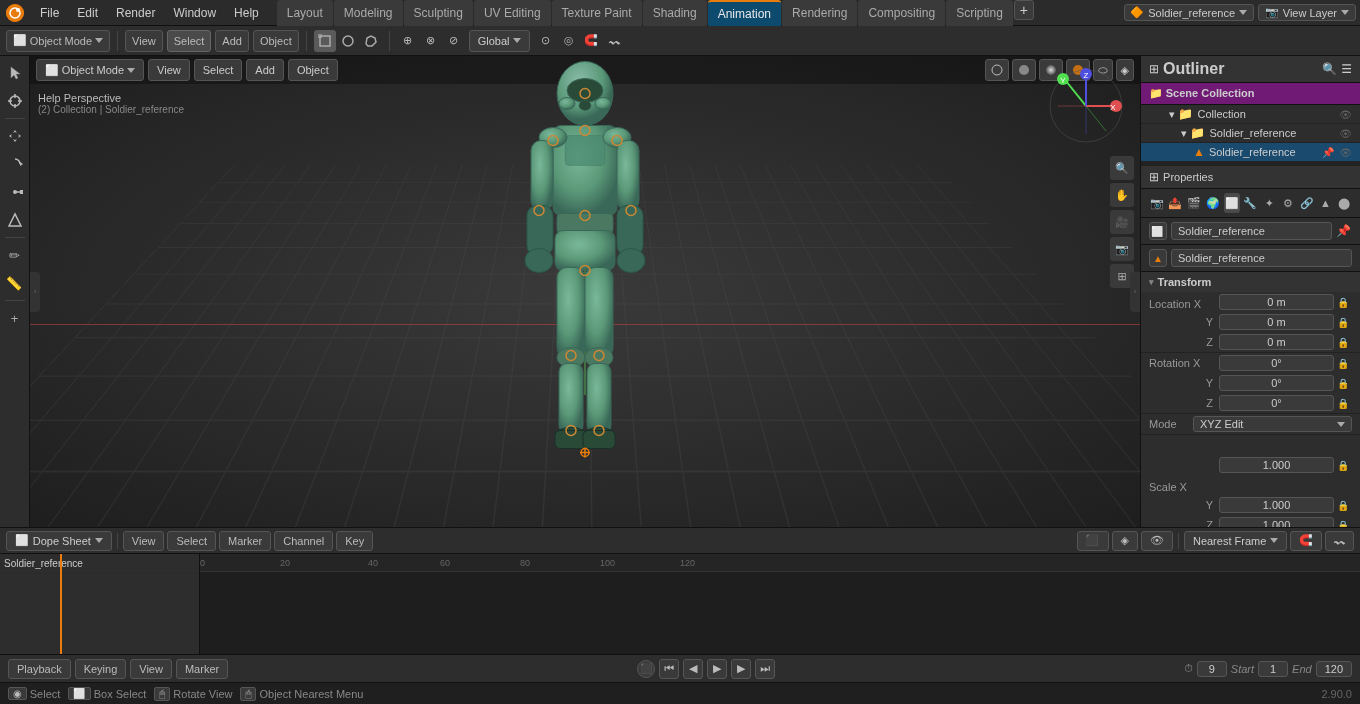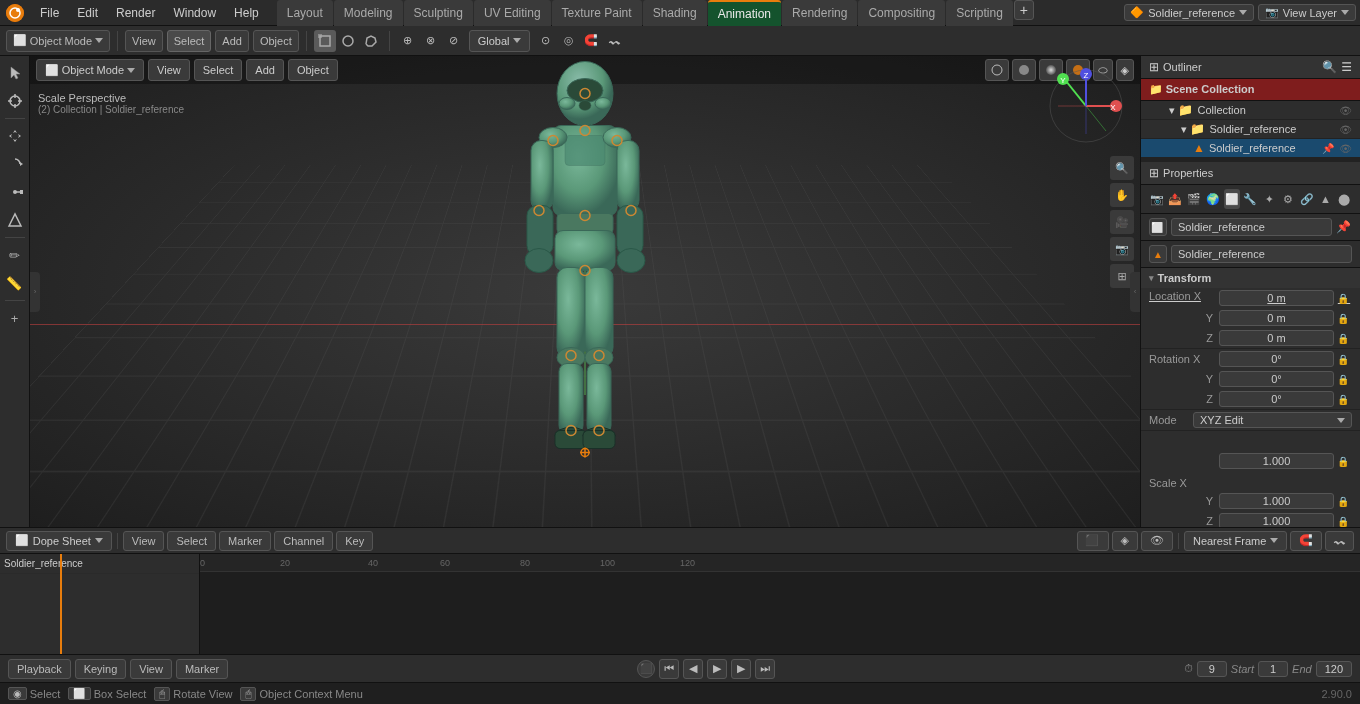--- a/index.html
+++ b/index.html
@@ -66,21 +66,21 @@
       display: flex;
       align-items: center;
       background: #3a3a3a;
       color: #aaa;
       cursor: pointer;
       font-size: 12px;
       border-radius: 3px 3px 0 0;
       height: 26px;
     }
     .workspace-tab.active {
-      background: #14532d;
+      background: #0c4a6e;
       color: #e8e8e8;
       border-top: 2px solid #e87d0d;
     }
 
     .top-right-controls {
       margin-left: auto;
       display: flex;
       align-items: center;
       gap: 4px;
     }
@@ -325,29 +325,30 @@
     }
     .panel-header {
       display: flex;
       align-items: center;
       padding: 4px 8px;
       background: #333;
       gap: 4px;
       border-bottom: 1px solid #111;
     }
     .outliner-header {
-      font-size: 11px;
+      font-size: 16px;
       color: #ccc;
       flex: 1;
+      font-weight: bold;
     }
     .scene-collection-title {
       font-size: 11px;
       color: #ccc;
       padding: 4px 8px;
-      background: #7f1d1d;
+      background: #701a75;
       border-bottom: 1px solid #111;
       font-weight: bold;
     }
     .outliner-item {
       display: flex;
       align-items: center;
       padding: 2px 8px 2px 16px;
       gap: 4px;
       cursor: pointer;
       font-size: 11px;
@@ -875,21 +876,21 @@
           <svg width="14" height="14" viewBox="0 0 14 14">
               <circle cx="7" cy="7" r="5" fill="#e87d0d" opacity="0.8"></circle>
             </svg>
         </div>
         <div class="vr-btn" title="Overlays">⬭</div>
         <div class="vr-btn" title="X-Ray">◈</div>
       </div>
     </div>
 
     <div class="viewport-info" style="top: 36px;">
-      <div class="perspective">Scale Perspective</div>
+      <div class="perspective">Help Perspective</div>
       <div class="collection-path">(2) Collection | Soldier_reference</div>
     </div>
 
     <div class="viewport-horizon" style="top: 57%;"></div>
 
     <div style="position:absolute; left: 50%; top: 38%; bottom: 28%; width: 2px; background: #4a8a4a; opacity: 0.7; transform: translateX(-50%);"></div>
 
     <div class="soldier-container">
       <svg viewBox="0 0 160 430" class="soldier-svg" xmlns="http://www.w3.org/2000/svg">
         <defs>
@@ -1079,21 +1080,21 @@
       <div style="width: 18px; height: 18px; border-radius: 3px; background: #3a3a3a; border: 1px solid #555; display: flex; align-items: center; justify-content: center; font-size: 10px; color: #e87d0d;">▲</div>
       <div style="flex:1; background: #3a3a3a; border: 1px solid #555; color: #ccc; font-size: 11px; padding: 2px 6px; border-radius: 3px;">Soldier_reference</div>
     </div>
 
     <div class="prop-section">
       <div class="prop-section-header">
         <span class="arrow">▾</span>
         <span>Transform</span>
       </div>
 
-      <div style="padding: 2px 8px; display: flex; align-items: flex-start; text-decoration: underline;">
+      <div style="padding: 2px 8px; display: flex; align-items: flex-end;">
         <span style="color:#999; font-size:11px; width:70px;">Location X</span>
         <div class="prop-value">0 m</div>
         <div class="prop-lock">🔒</div>
       </div>
       <div style="padding: 2px 8px; display: flex; align-items: center;">
         <span style="color:#999; font-size:11px; width:70px; text-align:right; padding-right:6px;">Y</span>
         <div class="prop-value">0 m</div>
         <div class="prop-lock">🔒</div>
       </div>
       <div style="padding: 2px 8px; display: flex; align-items: center; border-bottom: 1px solid #222;">
@@ -1249,17 +1250,17 @@
     <div class="status-item">
       <span class="key-hint">⬜</span>
       <span>Box Select</span>
     </div>
     <div class="status-item">
       <span class="key-hint">🖱</span>
       <span>Rotate View</span>
     </div>
     <div class="status-item">
       <span class="key-hint">🖱</span>
-      <span>Object Context Menu</span>
+      <span>Object Nearest Menu</span>
     </div>
     <span class="version-text">2.90.0</span>
   </div>
 </div>
 
 </body></html>

